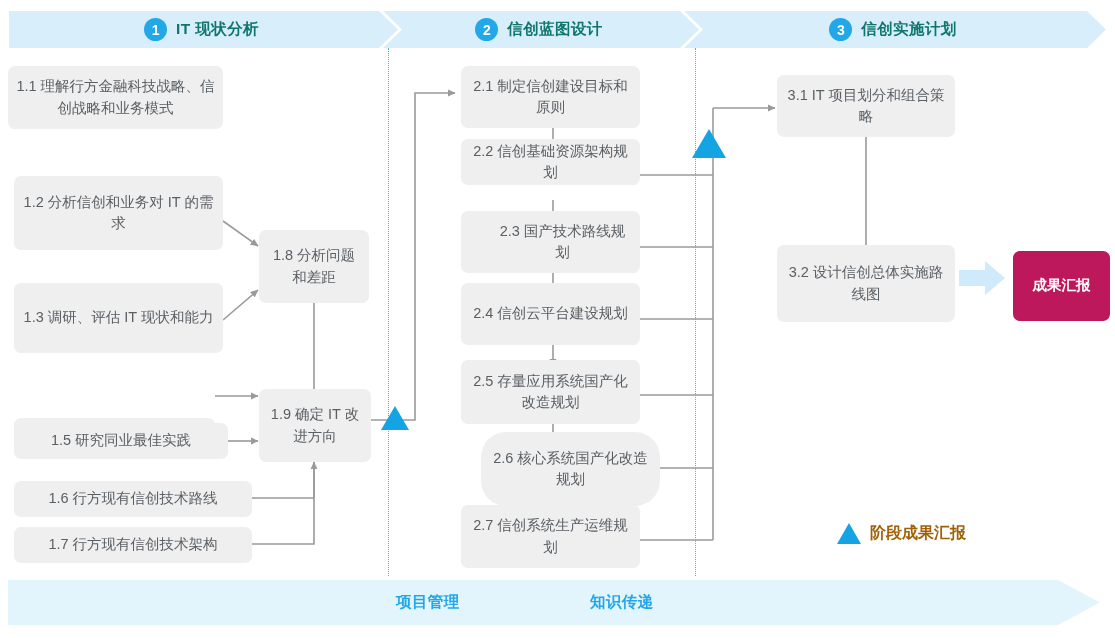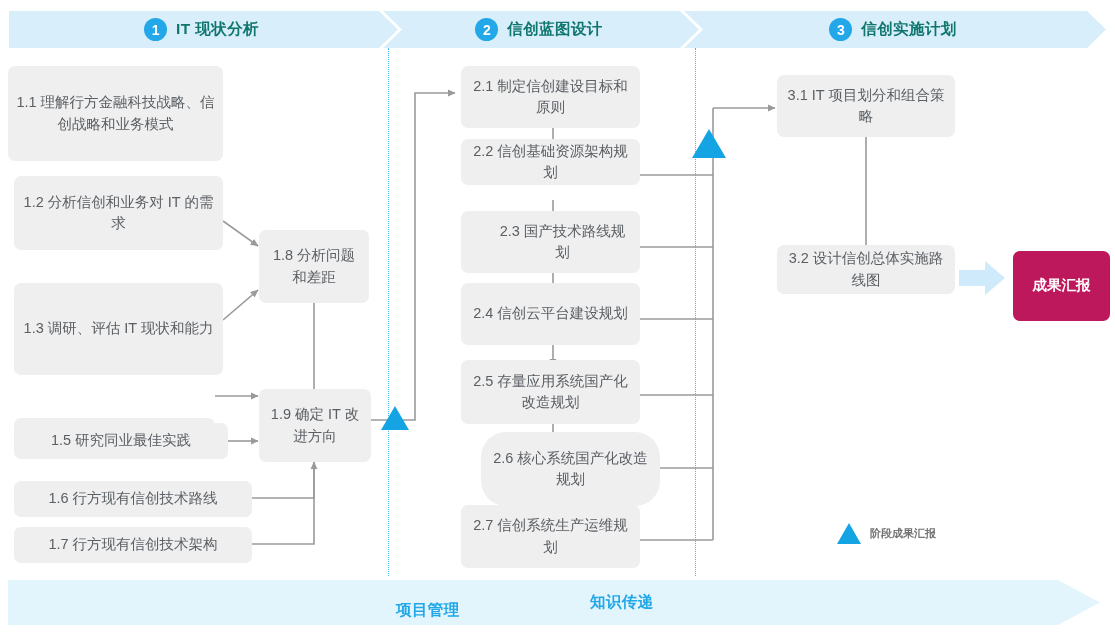--- a/index.html
+++ b/index.html
@@ -43,21 +43,21 @@
   
   .footband{
     position:absolute;left:8px;top:580px;width:1092px;height:45px;
     background:#e3f5fc;
     clip-path:polygon(0 0,1050px 0,1092px 50%,1050px 100%,0 100%);
   }
   .footlabel{
     position:absolute;top:592px;font-size:15.5px;font-weight:bold;color:#22a7e8;
     white-space:nowrap;letter-spacing:.4px;
   }
-  #foot1{left:396px;margin-top:8px;}
+  #foot1{left:396px;}
   #foot2{left:590px;}
 
   
   .box{
     position:absolute;background:#efeff0;border-radius:7px;
     display:flex;align-items:center;justify-content:center;
     text-align:center;font-size:14.5px;line-height:1.45;color:#5a5f63;
     padding:0 8px;box-sizing:border-box;
   }
   .box.result{
@@ -76,21 +76,21 @@
   .tri.small{
     border-left-width:14px;border-right-width:14px;border-bottom-width:24px;
   }
 
   
   .legend{position:absolute;left:837px;top:523px;display:flex;align-items:center;gap:9px;}
   .legend-tri{
     width:0;height:0;border-left:12px solid transparent;border-right:12px solid transparent;
     border-bottom:21px solid #14a4e4;
   }
-  .legend-text{font-size:11px;font-weight:bold;color:#737373;white-space:nowrap;}
+  .legend-text{font-size:16px;font-weight:bold;color:#a16207;white-space:nowrap;}
 </style>
 </head>
 <body>
 
 <div class="stage">
 
   <div class="phase" id="phase1">
     <div class="phase-inner">
       <div class="phase-num">1</div>
       <div class="phase-label">IT 现状分析</div>
@@ -162,40 +162,40 @@
     </g>
 
     <g>
       <path d="M959,270 L985,270 L985,261 L1005,278 L985,295 L985,286 L959,286 z" fill="#cfeafb"></path>
     </g>
   </svg>
 
   <div class="tri small" style="left:381px;top:406px;"></div>
   <div class="tri" style="left:692px;top:129px;"></div>
 
-  <div class="box" style="left:8px;top:66px;width:215px;height:95px;">1.1 理解行方金融科技战略、信创战略和业务模式</div>
+  <div class="box" style="left:8px;top:66px;width:215px;height:63px;">1.1 理解行方金融科技战略、信创战略和业务模式</div>
   <div class="box" style="left:14px;top:176px;width:209px;height:74px;">1.2 分析信创和业务对 IT 的需求</div>
-  <div class="box" style="left:14px;top:283px;width:209px;height:92px;">1.3 调研、评估 IT 现状和能力</div>
+  <div class="box" style="left:14px;top:283px;width:209px;height:70px;">1.3 调研、评估 IT 现状和能力</div>
   <div class="box" style="left:14px;top:378px;width:201px;height:36px;margin-top:40px;">1.4 分析产业侧情况</div>
   <div class="box" style="left:14px;top:423px;width:214px;height:36px;">1.5 研究同业最佳实践</div>
   <div class="box" style="left:14px;top:481px;width:238px;height:36px;">1.6 行方现有信创技术路线</div>
   <div class="box" style="left:14px;top:527px;width:238px;height:36px;">1.7 行方现有信创技术架构</div>
   <div class="box" style="left:259px;top:230px;width:110px;height:73px;">1.8 分析问题和差距</div>
   <div class="box" style="left:259px;top:389px;width:112px;height:73px;">1.9 确定 IT 改进方向</div>
 
   <div class="box" style="left:461px;top:66px;width:179px;height:62px;">2.1 制定信创建设目标和原则</div>
   <div class="box" style="left:461px;top:139px;width:179px;height:46px;">2.2 信创基础资源架构规划</div>
   <div class="box" style="left:461px;top:211px;width:179px;height:62px;padding-left:32px;">2.3 国产技术路线规划</div>
   <div class="box" style="left:461px;top:283px;width:179px;height:62px;">2.4 信创云平台建设规划</div>
   <div class="box" style="left:461px;top:360px;width:179px;height:64px;">2.5 存量应用系统国产化改造规划</div>
   <div class="box" style="left:481px;top:432px;width:179px;height:74px;border-radius:25px;">2.6 核心系统国产化改造规划</div>
   <div class="box" style="left:461px;top:505px;width:179px;height:63px;">2.7 信创系统生产运维规划</div>
 
   <div class="box" style="left:777px;top:75px;width:178px;height:62px;">3.1 IT 项目划分和组合策略</div>
-  <div class="box" style="left:777px;top:245px;width:178px;height:49px;">3.2 设计信创总体实施路线图</div>
+  <div class="box" style="left:777px;top:245px;width:178px;height:77px;">3.2 设计信创总体实施路线图</div>
   <div class="box result" style="left:1013px;top:242px;width:97px;height:70px;">成果汇报</div>
 
   <div class="legend">
     <div class="legend-tri"></div>
     <div class="legend-text">阶段成果汇报</div>
   </div>
 
   <div class="footband"></div>
   <div class="footlabel" id="foot1">项目管理</div>
   <div class="footlabel" id="foot2">知识传递</div>

